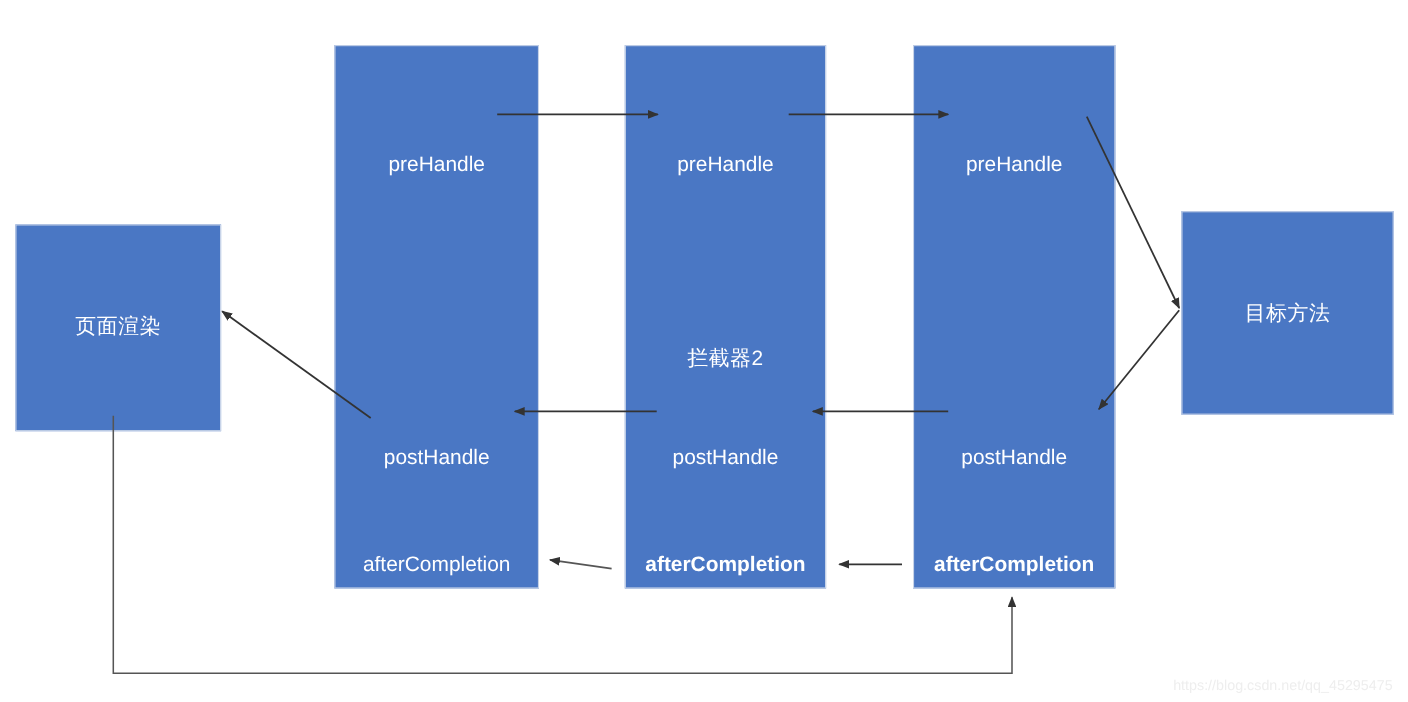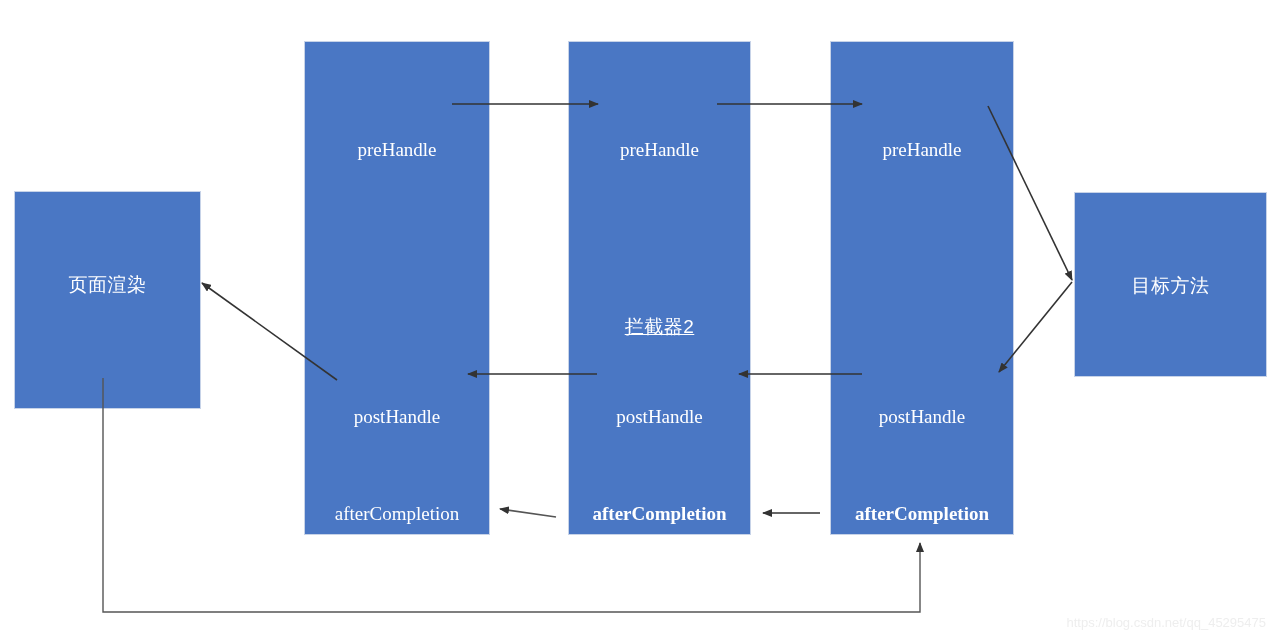--- a/index.html
+++ b/index.html
@@ -35,21 +35,21 @@
     letter-spacing: 0.5px;
   }
   .hook {
     position: absolute;
     color: #ffffff;
     font-size: 19px;
     line-height: 20px;
     white-space: nowrap;
   }
   .hook.bold { font-weight: bold; }
-  .hook.center { text-align: center; left: 0; right: 0; font-family: Liberation Serif, serif; }
+  .hook.center { text-align: center; left: 0; right: 0; }
   #edges {
     position: absolute;
     left: 0;
     top: 0;
     width: 1280px;
     height: 638px;
     pointer-events: none;
   }
   .watermark {
     position: absolute;
@@ -60,33 +60,33 @@
     line-height: 16px;
     white-space: nowrap;
     user-select: none;
   }
 </style>
 </head>
 <body>
 
 <div id="canvas">
 
-  <div class="box" style="left:14px; top:191px; width:187px; height:218px;">
+  <div class="box" style="left:14px; top:204px; width:187px; height:188px;">
     <div class="box-title" style="top:83px;">页面渲染</div>
   </div>
 
   <div class="box" style="left:304px; top:41px; width:186px; height:494px;">
     <div class="hook center" style="top:98px;">preHandle</div>
     <div class="hook center" style="top:365px;">postHandle</div>
     <div class="hook center" style="top:462px;">afterCompletion</div>
   </div>
 
   <div class="box" style="left:568px; top:41px; width:183px; height:494px;">
     <div class="hook center" style="top:98px;">preHandle</div>
-    <div class="box-title" style="top:275px;text-decoration:underline;">拦截器2</div>
+    <div class="box-title" style="top:275px;">拦截器2</div>
     <div class="hook center" style="top:365px;">postHandle</div>
     <div class="hook center bold" style="top:462px;">afterCompletion</div>
   </div>
 
   <div class="box" style="left:830px; top:41px; width:184px; height:494px;">
     <div class="hook center" style="top:98px;">preHandle</div>
     <div class="hook center" style="top:365px;">postHandle</div>
     <div class="hook center bold" style="top:462px;">afterCompletion</div>
   </div>
 

